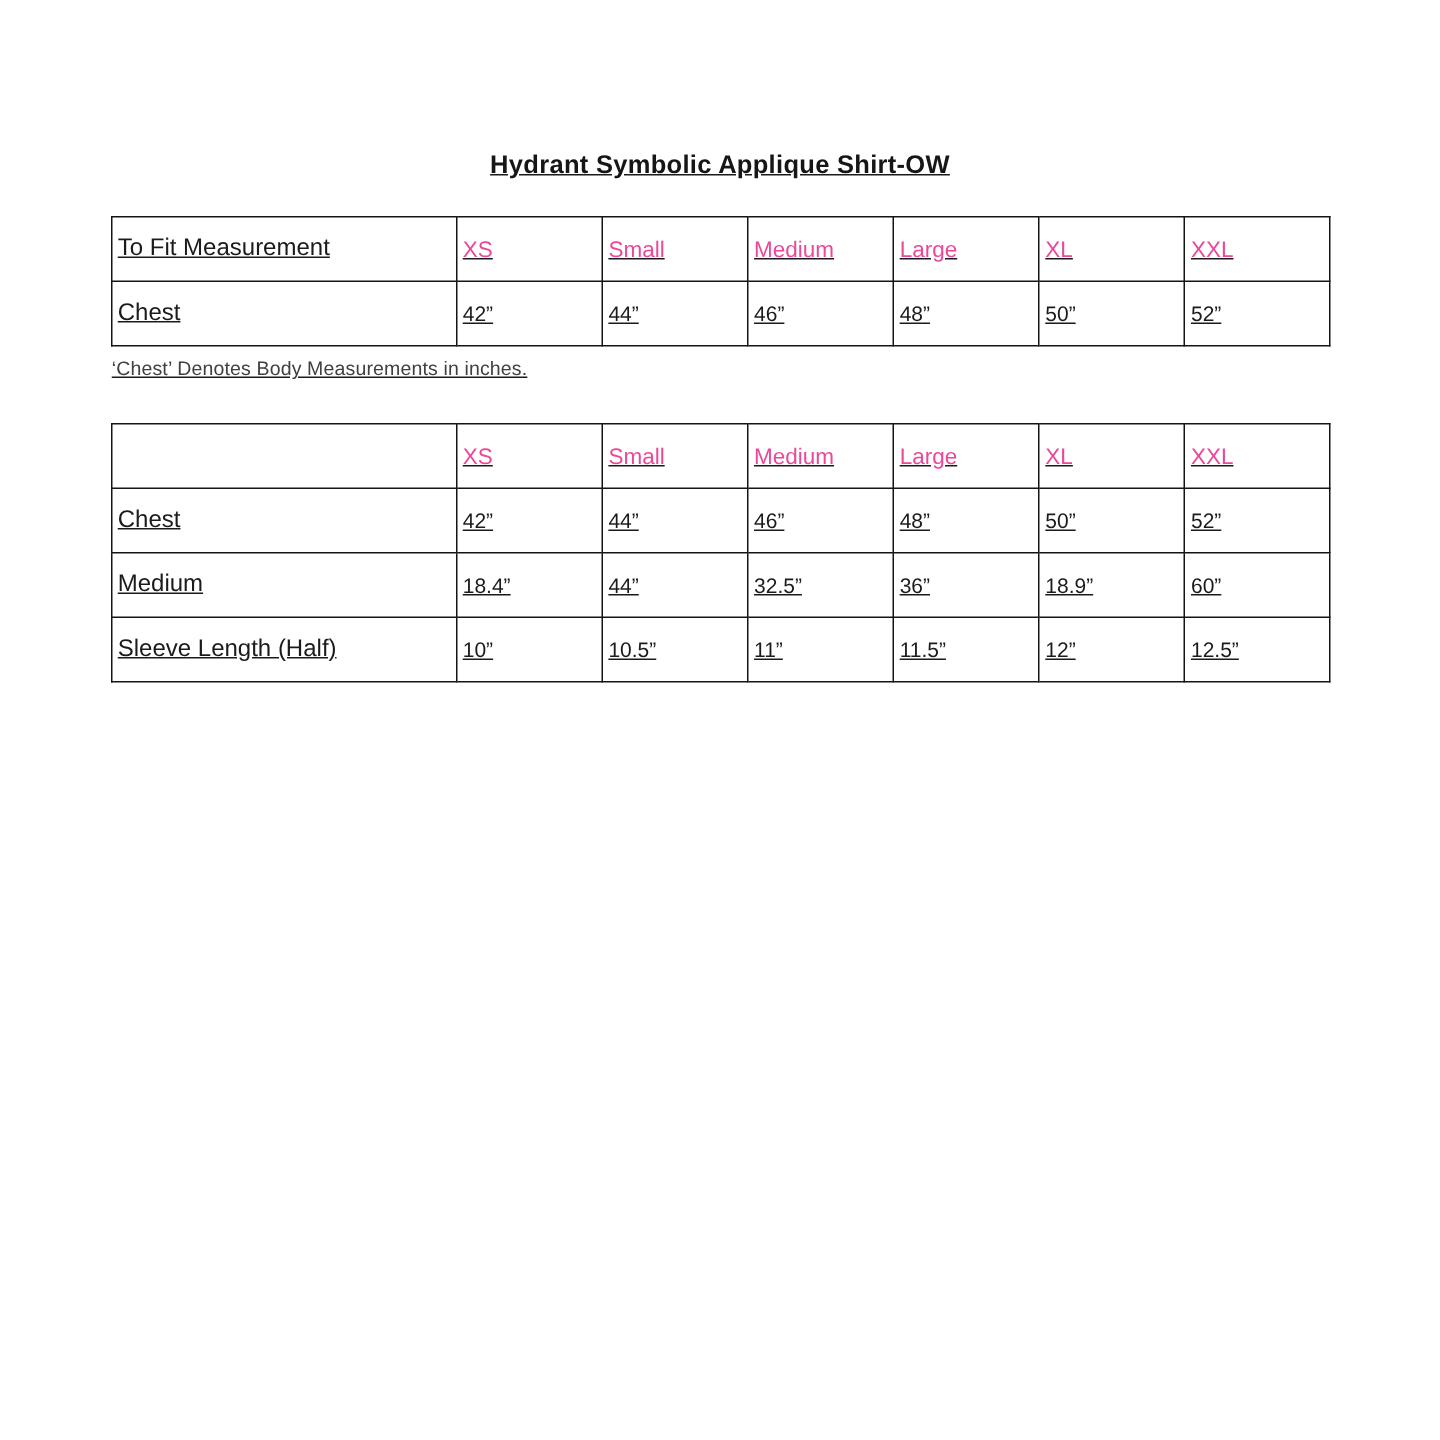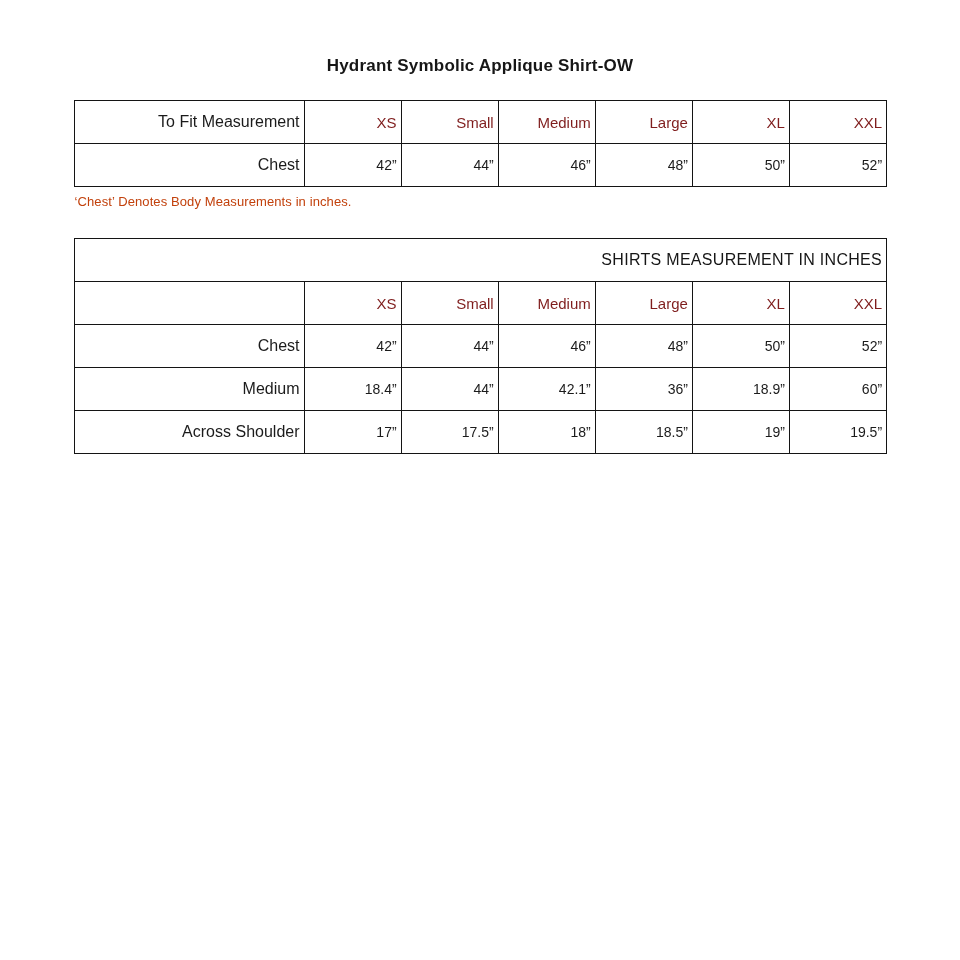--- a/index.html
+++ b/index.html
@@ -10,21 +10,22 @@
     height: 960px;
     font-family: "Liberation Sans", "DejaVu Sans", sans-serif;
     color: #1b1b1b;
     -webkit-font-smoothing: antialiased;
   }
   .page {
     width: 960px;
     height: 960px;
     background: #ffffff;
     box-sizing: border-box;
-    padding-top: 56px;
+    padding-top: 100px;
+    text-decoration: underline;
   }
   .title {
     text-align: center;
     font-size: 17px;
     font-weight: 700;
     letter-spacing: 0.2px;
     margin: 0 0 24px 0;
     color: #161616;
   }
   .wrap {
@@ -36,50 +37,50 @@
     table-layout: fixed;
     width: 813px;
     background: #ffffff;
   }
   table.size-table col.c-label { width: 230px; }
   table.size-table col.c-size  { width: 97.1px; }
   table.size-table th,
   table.size-table td {
     border: 1px solid #141414;
     height: 42px;
-    text-align: right;
+    text-align: left;
     vertical-align: middle;
     padding: 0 4px;
     background: #ffffff;
     margin-left: 19px;
   }
   .cell-label {
     font-size: 16px;
     font-weight: 400;
     color: #1b1b1b;
   }
   .cell-size {
     font-size: 15px;
     font-weight: 400;
-    color: #7f1d1d;
+    color: #ec4899;
   }
   .cell-value {
     font-size: 14px;
     font-weight: 400;
     color: #1b1b1b;
   }
   .table-span-title {
     font-size: 16px;
     font-weight: 400;
     letter-spacing: 0.3px;
     color: #161616;
   }
   .note {
     font-size: 13px;
-    color: #c2410c;
+    color: #404040;
     margin: 7px 0 0 1px;
     letter-spacing: 0.1px;
   }
   .gap-before-second { margin-top: 29px; }
 </style>
 </head>
 <body>
 
 <div class="page">
 
@@ -126,23 +127,20 @@
         <col class="c-label">
           <col class="c-size">
           <col class="c-size">
           <col class="c-size">
         <col class="c-size">
           <col class="c-size">
           <col class="c-size">
       </colgroup>
       <tbody>
         <tr>
-          <td colspan="7" class="table-span-title">SHIRTS MEASUREMENT IN INCHES</td>
-        </tr>
-        <tr>
           <td class="cell-label"></td>
           <td class="cell-size">XS</td>
           <td class="cell-size">Small</td>
           <td class="cell-size">Medium</td>
           <td class="cell-size">Large</td>
           <td class="cell-size">XL</td>
           <td class="cell-size">XXL</td>
         </tr>
         <tr>
           <td class="cell-label">Chest</td>
@@ -150,31 +148,31 @@
           <td class="cell-value">44”</td>
           <td class="cell-value">46”</td>
           <td class="cell-value">48”</td>
           <td class="cell-value">50”</td>
           <td class="cell-value">52”</td>
         </tr>
         <tr>
           <td class="cell-label">Medium</td>
           <td class="cell-value">18.4”</td>
           <td class="cell-value">44”</td>
-          <td class="cell-value">42.1”</td>
+          <td class="cell-value">32.5”</td>
           <td class="cell-value">36”</td>
           <td class="cell-value">18.9”</td>
           <td class="cell-value">60”</td>
         </tr>
         <tr>
-          <td class="cell-label">Across Shoulder</td>
-          <td class="cell-value">17”</td>
-          <td class="cell-value">17.5”</td>
-          <td class="cell-value">18”</td>
-          <td class="cell-value">18.5”</td>
-          <td class="cell-value">19”</td>
-          <td class="cell-value">19.5”</td>
+          <td class="cell-label">Sleeve Length (Half)</td>
+          <td class="cell-value">10”</td>
+          <td class="cell-value">10.5”</td>
+          <td class="cell-value">11”</td>
+          <td class="cell-value">11.5”</td>
+          <td class="cell-value">12”</td>
+          <td class="cell-value">12.5”</td>
         </tr>
       </tbody>
     </table>
 
   </div>
 </div>
 
 </body></html>

